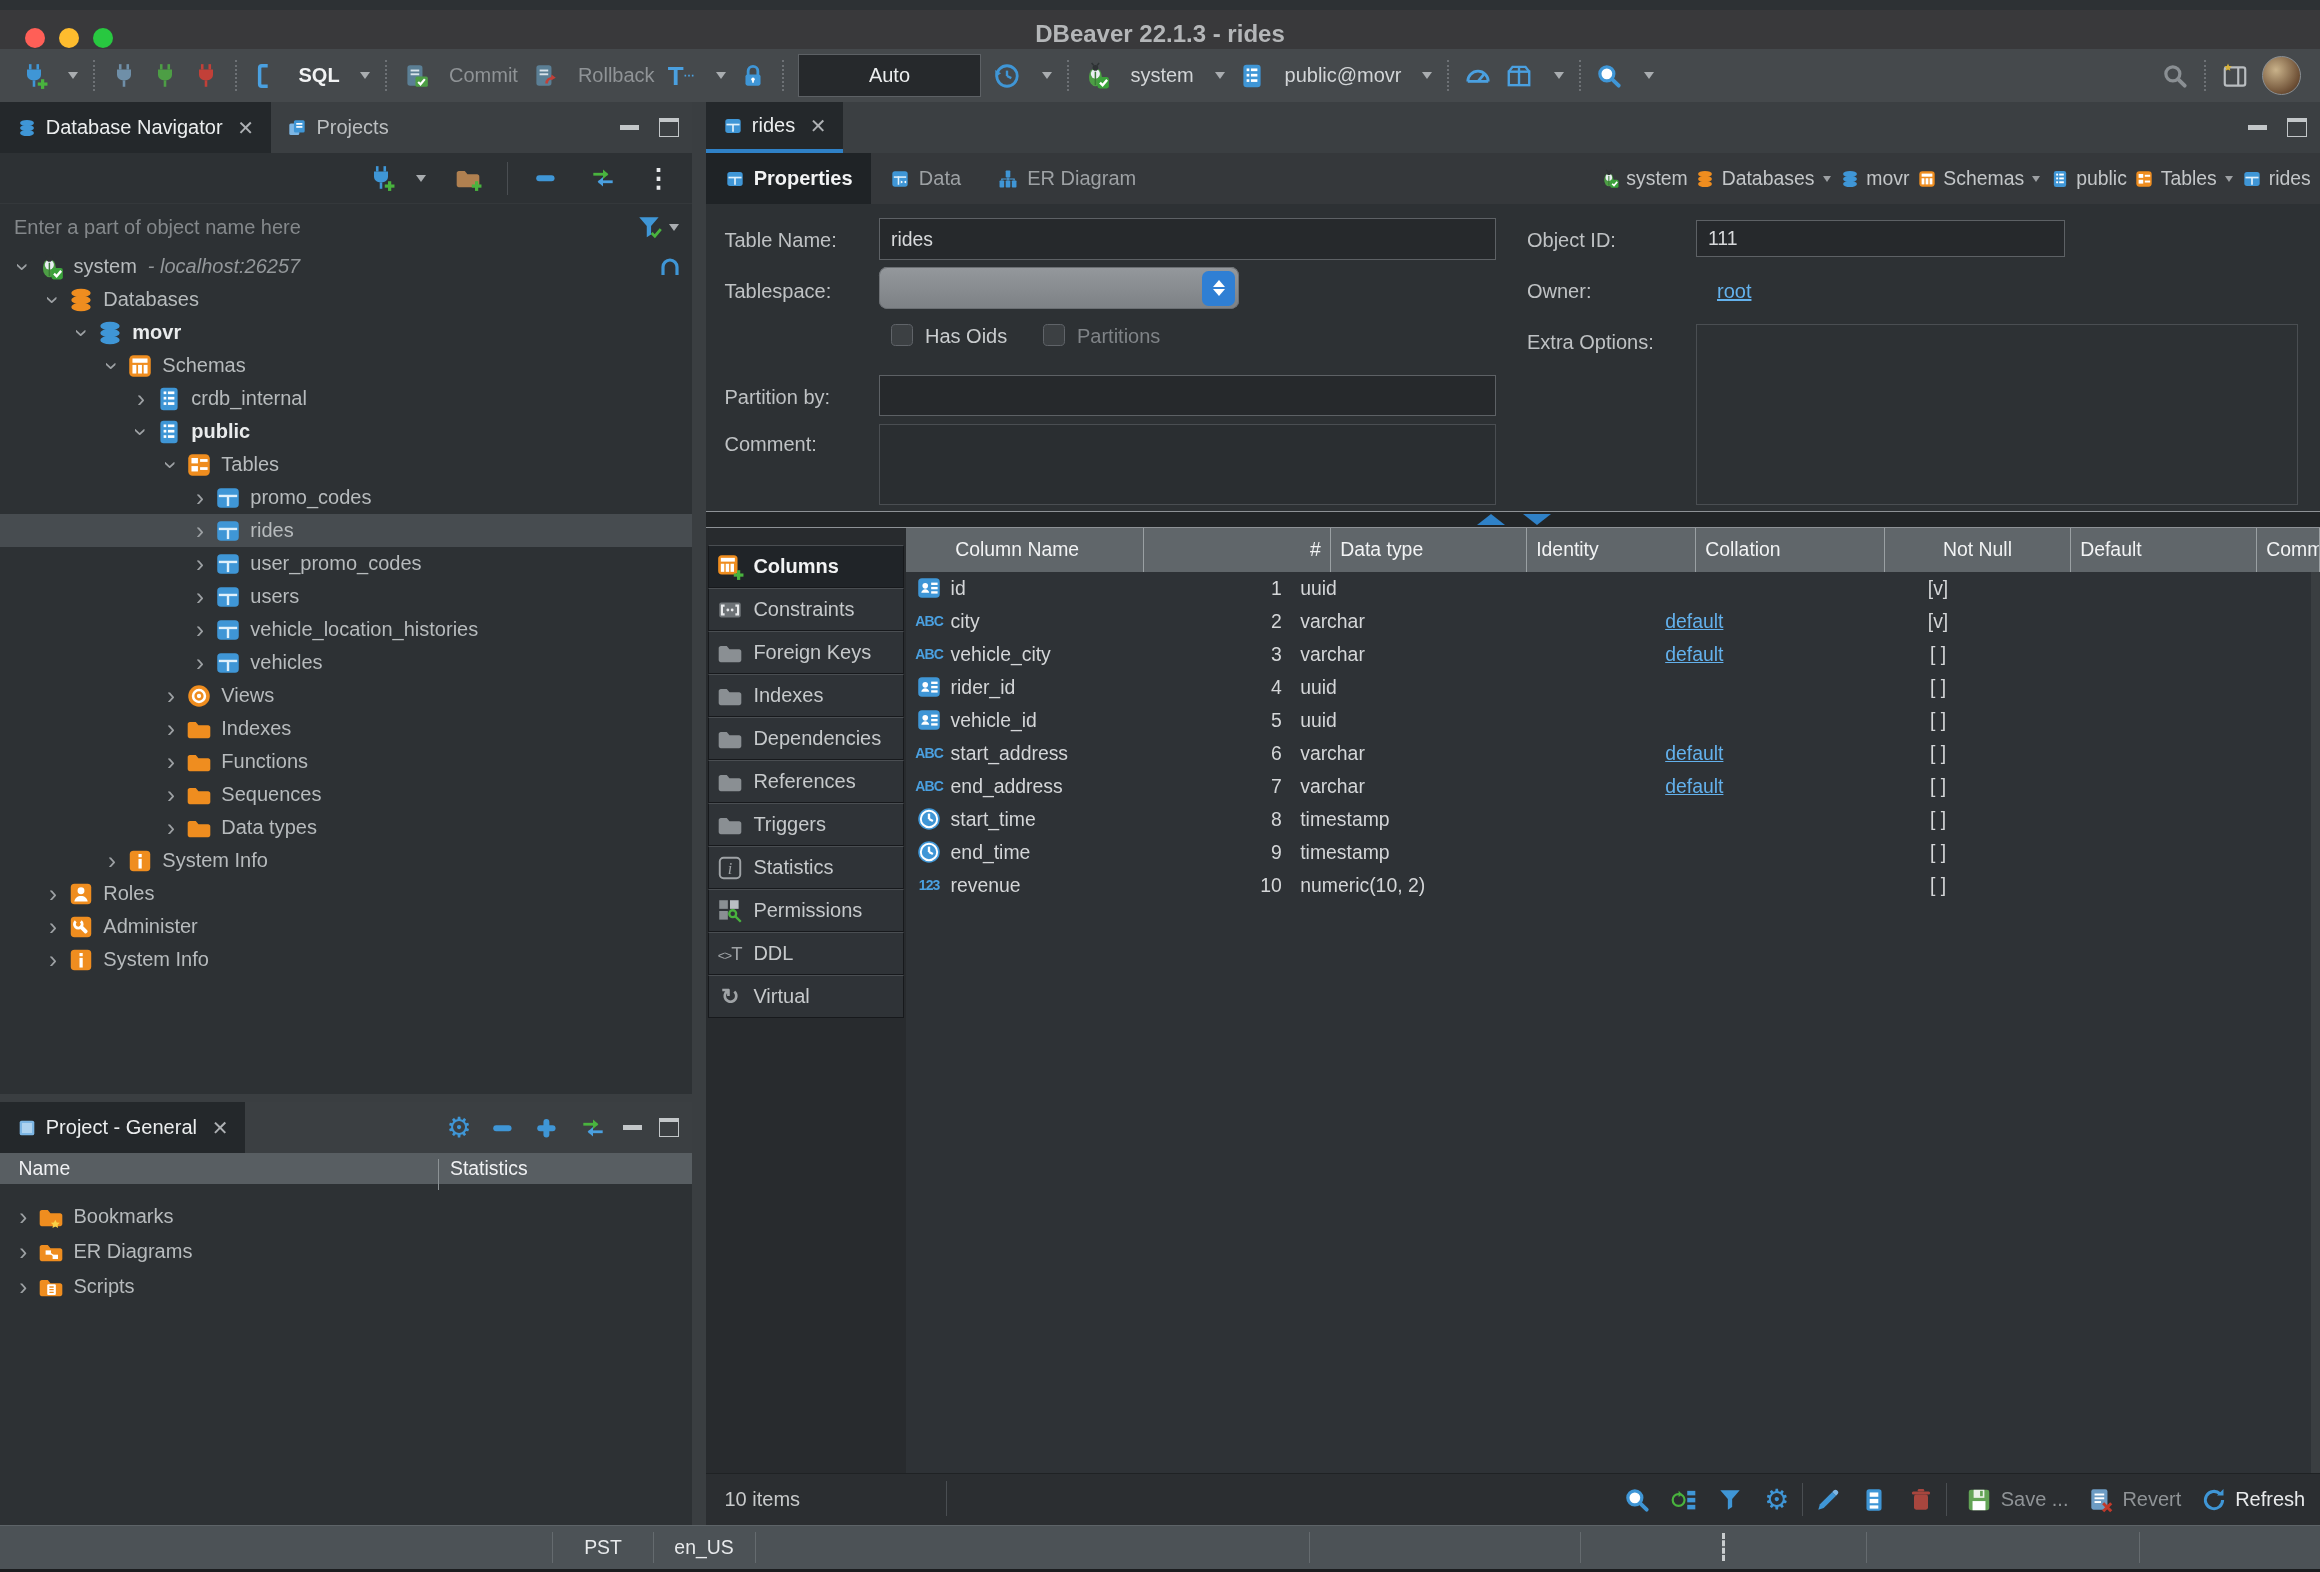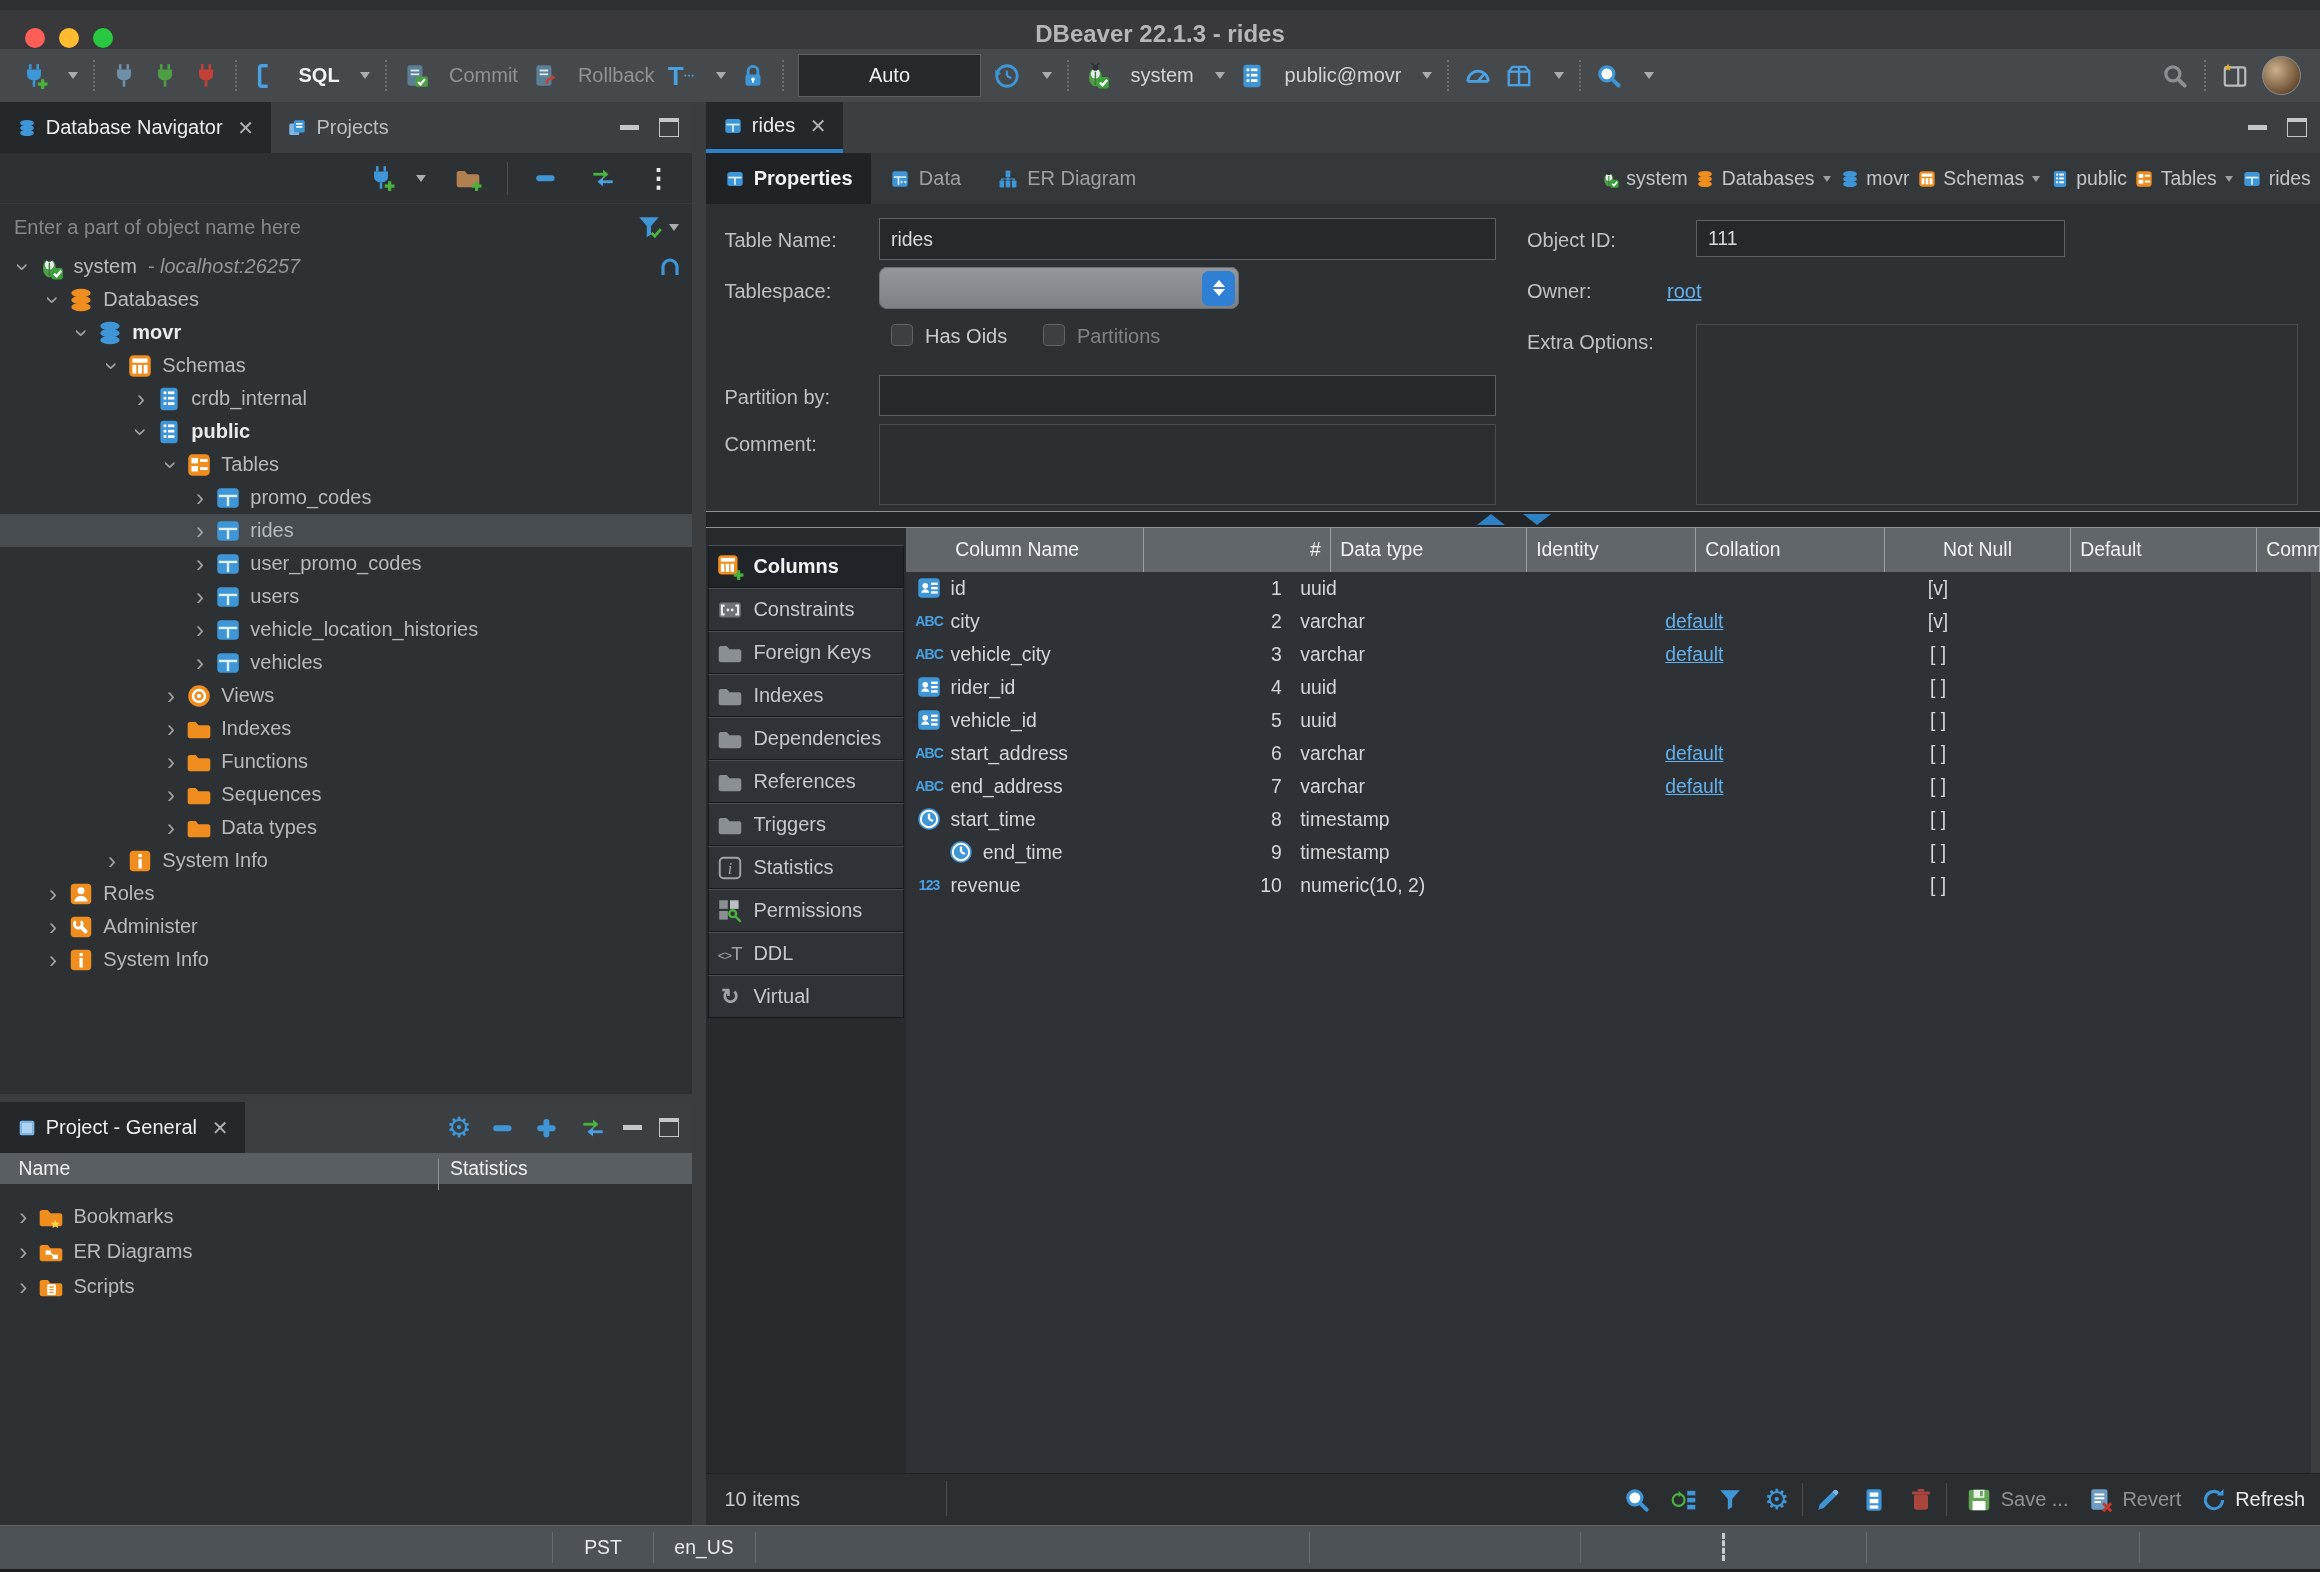--- a/index.html
+++ b/index.html
@@ -908,21 +908,21 @@
       <span class="cbox" style="left:337px;top:120px"></span>
       <span class="flabel" style="left:371px;top:121px;color:#7f8387">Partitions</span>
       <span class="flabel" style="left:18.5px;top:182px">Partition by:</span>
       <input class="inp" style="left: 173px; top: 171px; width: 617px; height: 41px;">
       <span class="flabel" style="left:18.5px;top:229px">Comment:</span>
       <div class="tarea" style="left:173px;top:220px;width:617px;height:81px"></div>
 
       <span class="flabel" style="left:821px;top:25px">Object ID:</span>
       <input class="inp" style="left: 990px; top: 15.7px; width: 369px; height: 37px;" value="111">
       <span class="flabel" style="left:821px;top:76px">Owner:</span>
-      <a class="link" style="position:absolute;left:961px;top:76px;font-size:20px">root</a>
+      <a class="link" style="position:absolute;left:1011px;top:76px;font-size:20px">root</a>
       <span class="flabel" style="left:821px;top:127px">Extra Options:</span>
       <div class="tarea" style="left:990px;top:120px;width:602px;height:181px;background:transparent"></div>
     </div>
 
     <div id="h-sash">
       <span class="tri-up"></span>
       <span class="tri-dn"></span>
     </div>
 
     <div id="lower">
@@ -1186,21 +1186,21 @@
               </div>
               <div class="gc" style="width: 187px; justify-content: flex-end;">8</div>
               <div class="gc" style="width: 196px;">timestamp</div>
               <div class="gc" style="width: 169px;"></div>
               <div class="gc" style="width: 189px;"></div>
               <div class="gc" style="width: 186px; justify-content: center;">[ ]</div>
               <div class="gc" style="width: 186px;"></div>
               <div class="gc" style="width: 63px;"></div>
             </div>
             <div class="grow">
-              <div class="gc" style="width: 198px; justify-content: center;">
+              <div class="gc" style="width: 198px;">
                 <span class="ico" style="margin-right: 7.4px;">
                   <svg viewBox="0 0 26 26">
                     <circle cx="13" cy="13" r="10" fill="#3f96d6"></circle>
                     <circle cx="13" cy="13" r="7.6" fill="none" stroke="#fff" stroke-width="1.8"></circle>
                     <line x1="13" y1="13" x2="13" y2="8" stroke="#fff" stroke-width="2.2"></line>
                     <line x1="13" y1="13" x2="16.6" y2="14.8" stroke="#fff" stroke-width="2.2"></line>
                   </svg>
                 </span>
                 <span>end_time</span>
               </div>

